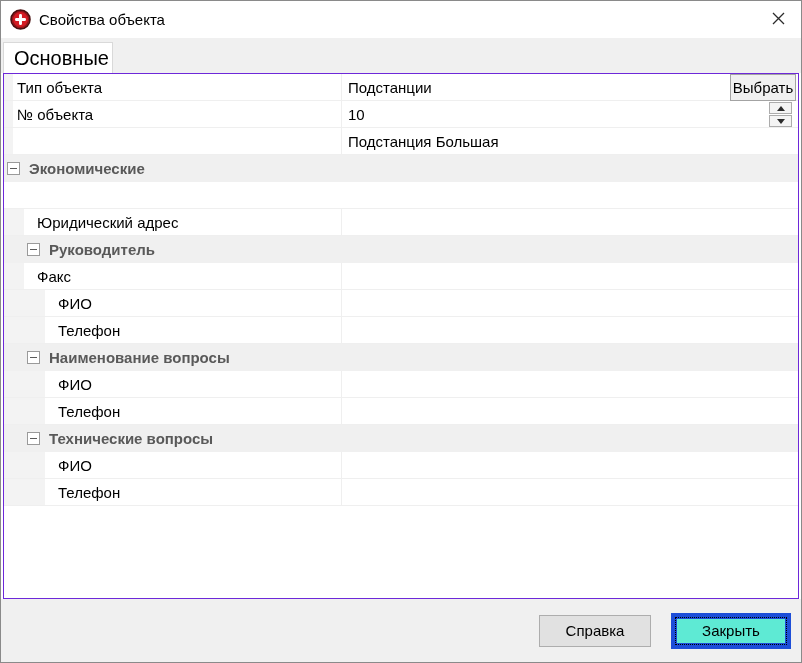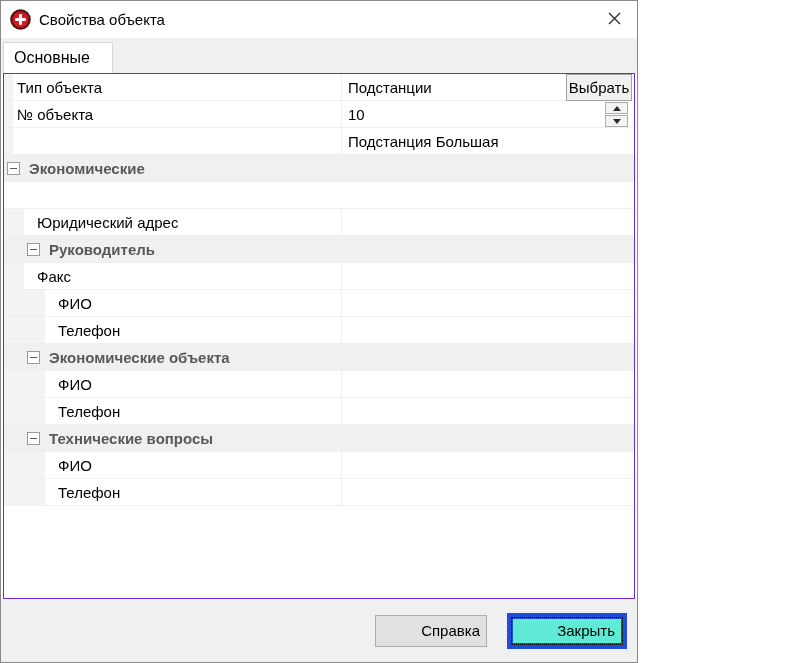--- a/index.html
+++ b/index.html
@@ -1,31 +1,31 @@
 <!DOCTYPE html>
 <html><head>
 <meta charset="utf-8">
 <style>
   html,body{margin:0;padding:0;background:#fff;}
   .window{
-    width:638px;height:663px;box-sizing:border-box;border:1px solid #8a8a8a;
+    width:802px;height:663px;box-sizing:border-box;border:1px solid #8a8a8a;
     background:#fff;display:flex;flex-direction:column;position:relative;
     font-family:"Liberation Sans",sans-serif;color:#000;overflow:hidden;
   }
   
   .titlebar{flex:0 0 37px;display:flex;align-items:center;background:#fff;padding-left:9px;}
   .app-icon{width:21px;height:21px;flex:0 0 21px;}
   .title-text{margin-left:8px;font-size:15px;}
   .close-btn{margin-left:auto;width:46px;height:37px;border:none;background:transparent;
     display:flex;align-items:center;justify-content:center;padding:0;}
   
   .tabstrip{flex:0 0 35px;background:#f0f0f0;display:flex;align-items:flex-end;padding-left:2px;}
   .tab{height:31px;width:110px;box-sizing:border-box;background:#fff;
     border:1px solid #d9d9d9;border-bottom:none;display:flex;align-items:center;
-    padding-left:10px;font-size:16px;}
+    padding-left:10px;font-size:20px;}
   
   .grid{flex:0 0 526px;margin:0 2px;box-sizing:border-box;border:1px solid #6d28d9;
     background:#fff;overflow:hidden;}
   .grid-row{height:27px;box-sizing:border-box;display:flex;align-items:stretch;font-size:15px;}
   .grid-row.property{border-bottom:1px solid #efefef;}
   .cell-label{width:338px;flex:0 0 338px;display:flex;align-items:stretch;
     border-right:1px solid #efefef;box-sizing:border-box;}
   .gutter{background:#f3f3f3;flex:0 0 auto;}
   .lvl0 .gutter{width:9px;}
   .lvl1 .gutter{width:20px;}
@@ -48,21 +48,21 @@
   .spinner{position:absolute;right:6px;top:1px;width:23px;display:flex;flex-direction:column;gap:1px;}
   .spin-btn{height:12px;box-sizing:border-box;background:#f4f4f4;border:1px solid #acacac;
     display:flex;align-items:center;justify-content:center;padding:0;}
   .tri-up{width:0;height:0;border-left:4px solid transparent;border-right:4px solid transparent;
     border-bottom:5px solid #2b2b2b;}
   .tri-down{width:0;height:0;border-left:4px solid transparent;border-right:4px solid transparent;
     border-top:5px solid #2b2b2b;}
   
   .footer{flex:1;background:#f0f0f0;display:flex;align-items:center;justify-content:flex-end;
     padding-right:10px;gap:20px;}
-  .btn{font-family:inherit;font-size:15px;color:#000;text-align:right;}
+  .btn{font-family:inherit;font-size:15px;color:#000;}
   .btn-help{width:112px;height:32px;background:#e1e1e1;border:1px solid #adadad;}
   .btn-close{width:120px;height:36px;background:#5eead4;border:6px solid #1d4ed8;
     outline:1px dotted #000;outline-offset:-5px;}
 </style>
 </head>
 <body>
 
 <div class="window">
 
   <div class="titlebar">
@@ -176,21 +176,21 @@
           <span class="label-text">Телефон</span>
         </div>
         <div class="cell-value">
           <span class="value-text"></span>
         </div>
       </div>
       <div class="grid-row group lvl1">
         <span class="expander">
           <i></i>
         </span>
-        <span class="group-label">Экономические объекта</span>
+        <span class="group-label">Наименование вопросы</span>
       </div>
       <div class="grid-row property lvl2">
         <div class="cell-label">
           <span class="gutter"></span>
           <span class="label-text">ФИО</span>
         </div>
         <div class="cell-value">
           <span class="value-text"></span>
         </div>
       </div>

